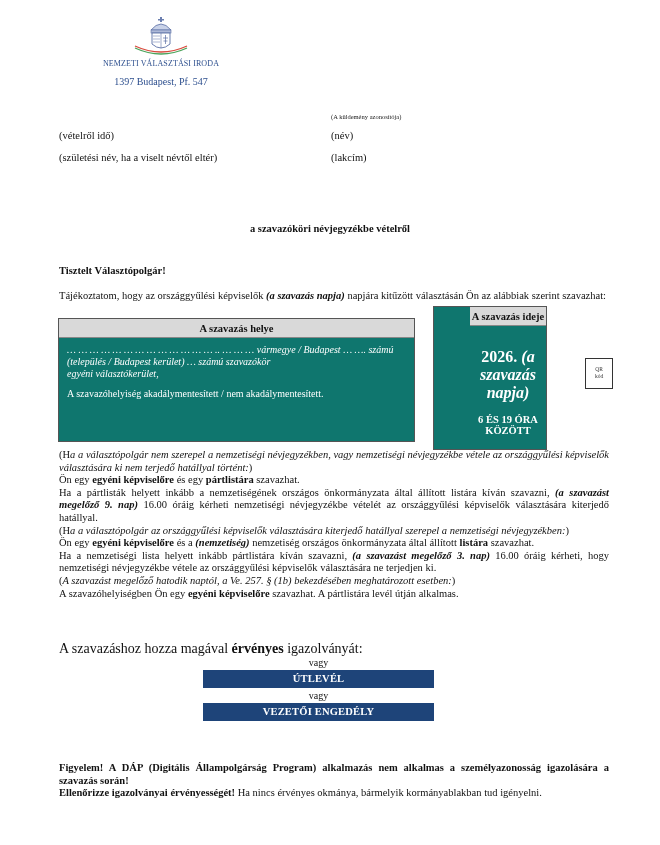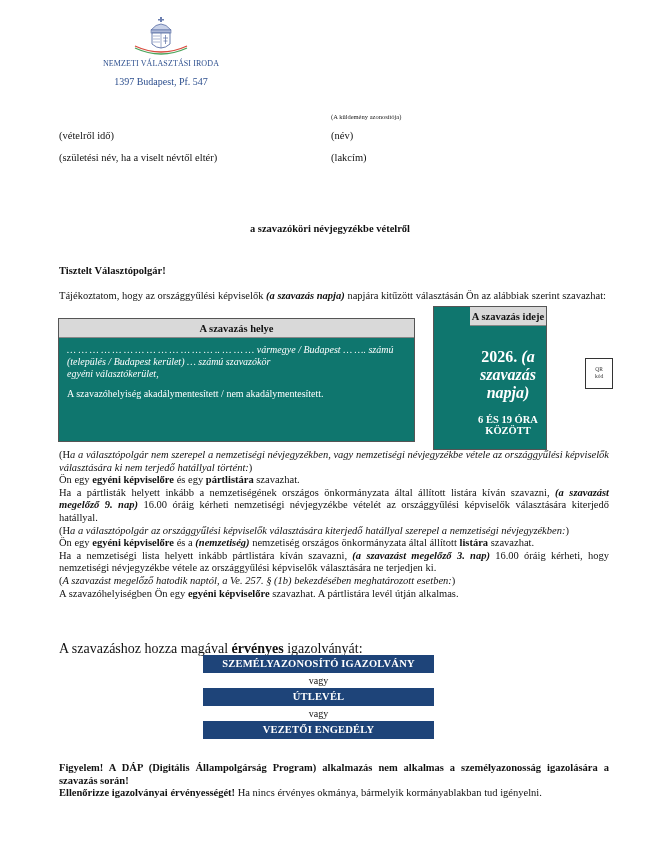--- a/index.html
+++ b/index.html
@@ -119,21 +119,20 @@
   <p><span>(H</span><span class="it">a a választópolgár az országgyűlési képviselők választására kiterjedő hatállyal szerepel a nemzetiségi névjegyzékben:</span><span>)</span></p>
   <p><span>Ön egy </span><b>egyéni képviselőre</b><span> és a </span><span class="bi">(nemzetiség)</span><span> nemzetiség országos önkormányzata által állított </span><b>listára</b><span> szavazhat.</span></p>
   <p><span>Ha a nemzetiségi lista helyett inkább pártlistára kíván szavazni, </span><span class="bi">(a szavazást megelőző 3. nap)</span><span> 16.00 óráig kérheti, hogy nemzetiségi névjegyzékbe vétele az országgyűlési képviselők választására ne terjedjen ki.</span></p>
   <p><span>(</span><span class="it">A szavazást megelőző hatodik naptól, a Ve. 257. § (1b) bekezdésében meghatározott esetben:</span><span>)</span></p>
   <p><span>A szavazóhelyiségben Ön egy </span><b>egyéni képviselőre</b><span> szavazhat. A pártlistára levél útján alkalmas.</span></p>
 </div>
 
 <div class="bring"><span>A szavazáshoz hozza magával </span><b>érvényes</b><span> igazolványát:</span></div>
 
 <div class="docs">
-  <div class="doc">SZEMÉLYAZONOSÍTÓ IGAZOLVÁNY</div>
   <div class="or">vagy</div>
   <div class="doc">ÚTLEVÉL</div>
   <div class="or">vagy</div>
   <div class="doc">VEZETŐI ENGEDÉLY</div>
 </div>
 
 <div class="final">
   <div><b>Figyelem! A DÁP (Digitális Állampolgárság Program) alkalmazás nem alkalmas a személyazonosság igazolására a szavazás során!</b></div>
   <div><b>Ellenőrizze igazolványai érvényességét!</b><span> Ha nincs érvényes okmánya, bármelyik kormányablakban tud igényelni.</span></div>
 </div>

